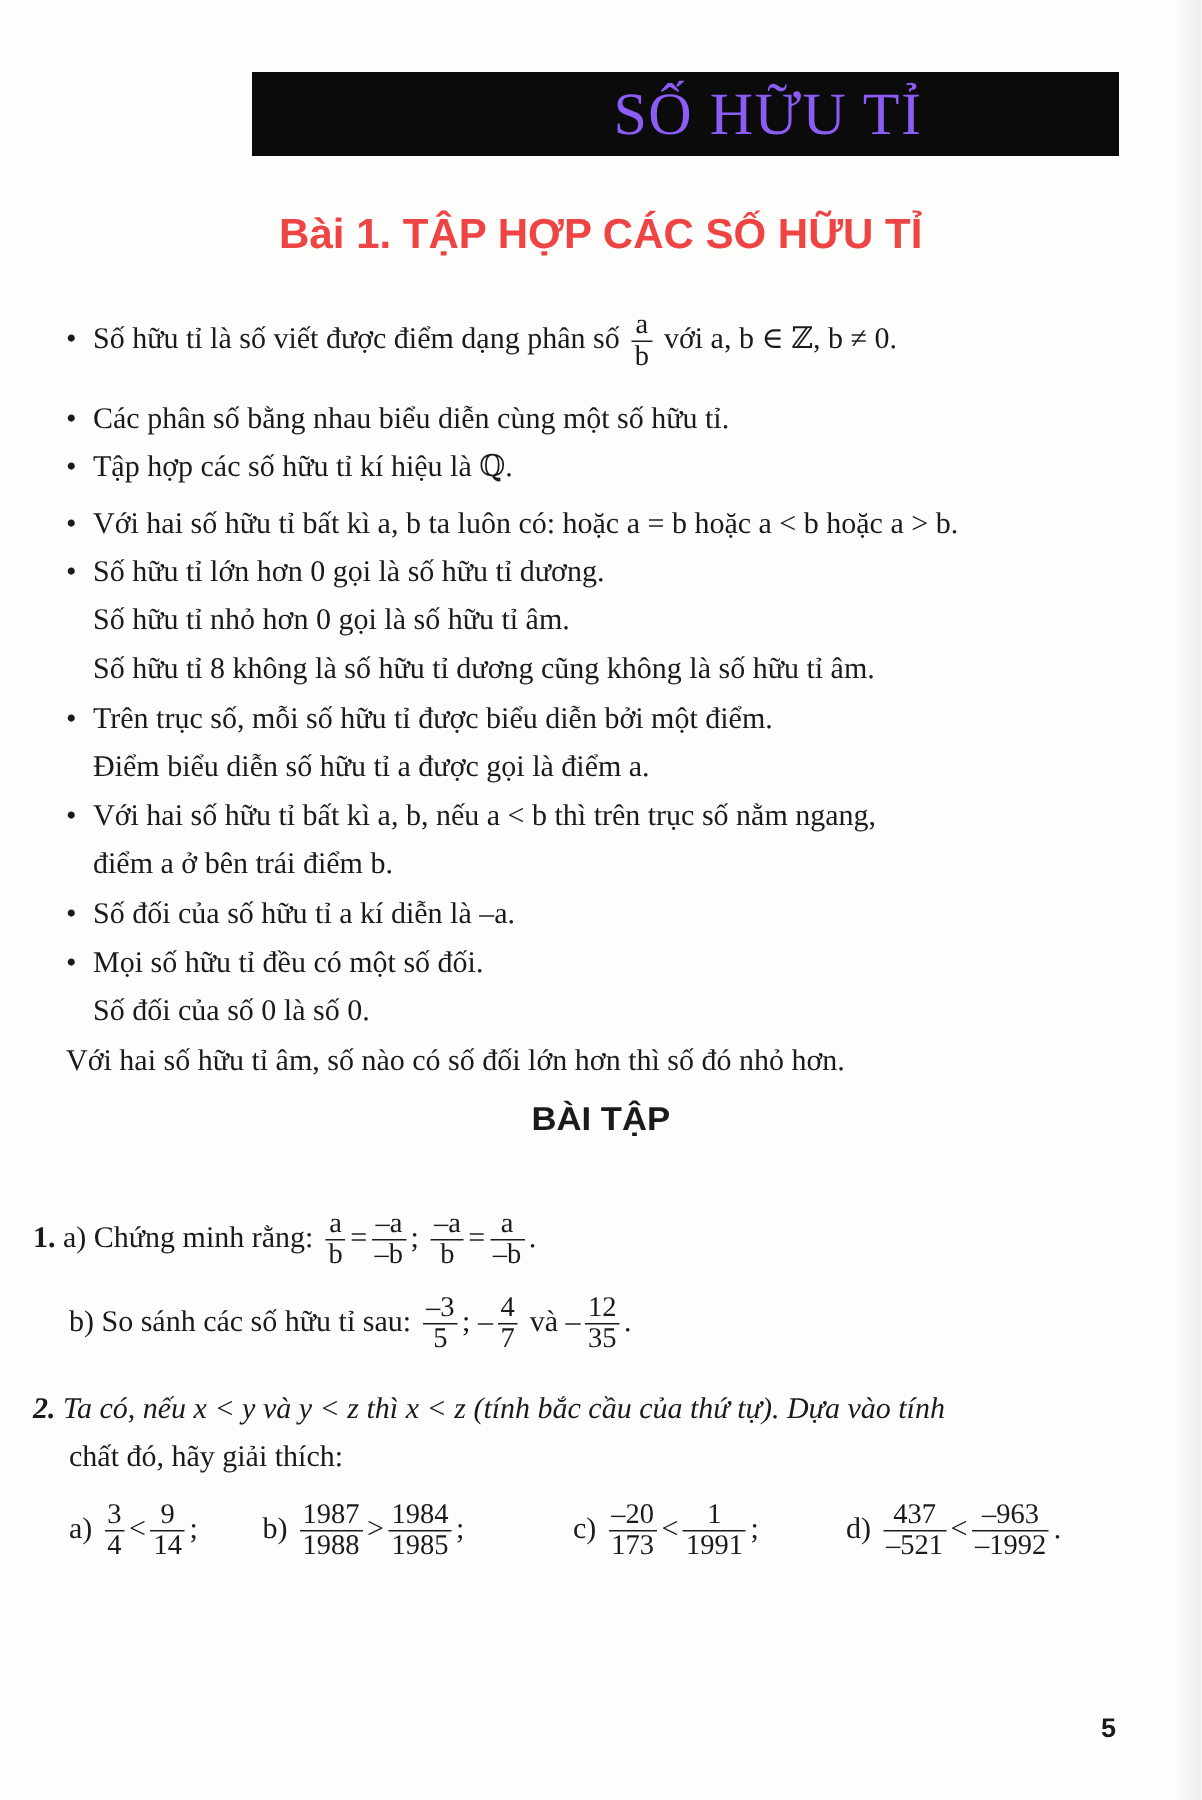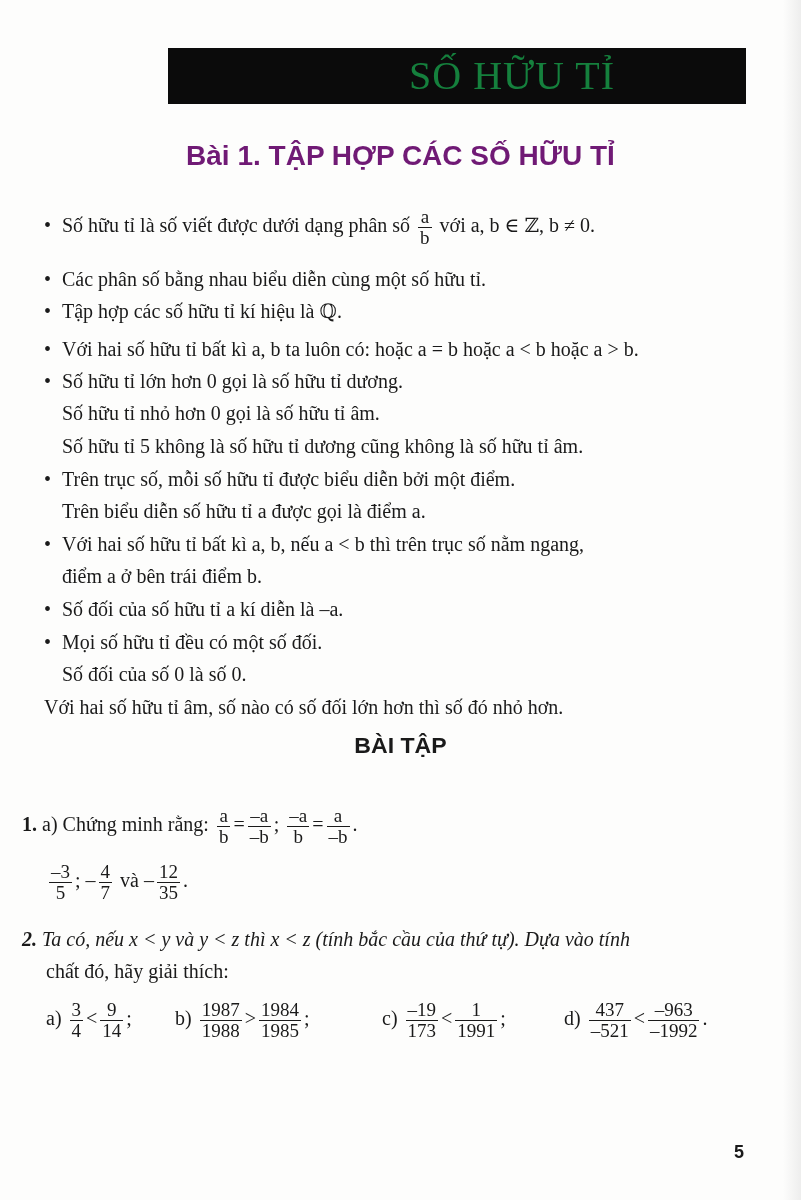--- a/index.html
+++ b/index.html
@@ -15,21 +15,21 @@
     background: linear-gradient(to right, rgba(255,255,255,0), rgba(225,225,225,0.55));
   }
   
   .banner { position: absolute; left: 18px; top: 48px; width: 728px; height: 98px; }
   .banner-bar {
     position: absolute; left: 150px; top: 0; width: 578px; height: 56px;
     background: #0b0b0b;
   }
   .banner-title {
     position: absolute; left: 0; right: 0; top: 4px;
-    text-align: center; color: #15803d;
+    text-align: center; color: #8b5cf6;
     font-family: "Liberation Serif", serif; font-size: 40px; letter-spacing: 1px;
     padding-left: 110px;
   }
   .chapter-arrow {
     position: absolute; left: 0; top: 0; width: 200px; height: 98px;
     background:
       radial-gradient(circle at 30% 40%, #9a9a9a 0 1px, transparent 2px) 0 0/5px 5px,
       radial-gradient(circle at 70% 70%, #444 0 1px, transparent 2px) 0 0/7px 7px,
       linear-gradient(135deg, #6e6e6e, #555 50%, #7a7a7a);
     clip-path: polygon(0 0, 150px 0, 200px 49px, 150px 98px, 0 98px);
@@ -38,21 +38,21 @@
     position: absolute; left: 10px; top: 2px;
     font-family: "Liberation Serif", serif; font-size: 56px; font-weight: bold;
     color: #0c0c0c; letter-spacing: -2px;
     transform: scaleX(0.72); transform-origin: left top;
     text-shadow: 0 0 3px #d8d8d8, 0 0 2px #d8d8d8;
     white-space: nowrap;
   }
   .lesson-title {
     position: absolute; left: 0; width: 801px; top: 140px; text-align: center;
     font-family: "Liberation Sans", sans-serif; font-weight: bold; font-size: 28px;
-    color: #701a75;
+    color: #ef4444;
   }
   
   .theory { position: absolute; left: 44px; top: 205px; width: 720px; font-size: 20px; line-height: 1.6; }
   .line { position: absolute; left: 0; white-space: nowrap; }
   .bullet { display: inline-block; width: 18px; font-size: 20px; }
   .indent { padding-left: 18px; }
   .frac {
     display: inline-block; vertical-align: middle; text-align: center;
     font-size: 19px; line-height: 1.05; margin: 0 3px;
   }
@@ -78,50 +78,51 @@
 <div class="banner">
   <div class="banner-bar">
     <div class="banner-title">SỐ HỮU TỈ</div>
   </div>
 </div>
 
 <div class="lesson-title">Bài 1. TẬP HỢP CÁC SỐ HỮU TỈ</div>
 
 <div class="theory">
   <div class="line" style="top:2px;">
-    <span class="bullet">•</span><span>Số hữu tỉ là số viết được dưới dạng phân số</span>
+    <span class="bullet">•</span><span>Số hữu tỉ là số viết được điểm dạng phân số</span>
     <span class="frac"><span class="num">a</span><span class="den">b</span></span>
     <span>với a, b ∈ ℤ, b ≠ 0.</span>
   </div>
   <div class="line" style="top:58px;"><span class="bullet">•</span><span>Các phân số bằng nhau biểu diễn cùng một số hữu tỉ.</span></div>
   <div class="line" style="top:90px;"><span class="bullet">•</span><span>Tập hợp các số hữu tỉ kí hiệu là ℚ.</span></div>
   <div class="line" style="top:128px;"><span class="bullet">•</span><span>Với hai số hữu tỉ bất kì a, b ta luôn có: hoặc a = b hoặc a &lt; b hoặc a &gt; b.</span></div>
   <div class="line" style="top:160px;"><span class="bullet">•</span><span>Số hữu tỉ lớn hơn 0 gọi là số hữu tỉ dương.</span></div>
   <div class="line indent" style="top:192px;">Số hữu tỉ nhỏ hơn 0 gọi là số hữu tỉ âm.</div>
-  <div class="line indent" style="top:225px;">Số hữu tỉ 5 không là số hữu tỉ dương cũng không là số hữu tỉ âm.</div>
+  <div class="line indent" style="top:225px;">Số hữu tỉ 8 không là số hữu tỉ dương cũng không là số hữu tỉ âm.</div>
   <div class="line" style="top:258px;"><span class="bullet">•</span><span>Trên trục số, mỗi số hữu tỉ được biểu diễn bởi một điểm.</span></div>
-  <div class="line indent" style="top:290px;">Trên biểu diễn số hữu tỉ a được gọi là điểm a.</div>
+  <div class="line indent" style="top:290px;">Điểm biểu diễn số hữu tỉ a được gọi là điểm a.</div>
   <div class="line" style="top:323px;"><span class="bullet">•</span><span>Với hai số hữu tỉ bất kì a, b, nếu a &lt; b thì trên trục số nằm ngang,</span></div>
   <div class="line indent" style="top:355px;text-align:center;">điểm a ở bên trái điểm b.</div>
   <div class="line" style="top:388px;"><span class="bullet">•</span><span>Số đối của số hữu tỉ a kí diễn là –a.</span></div>
   <div class="line" style="top:421px;"><span class="bullet">•</span><span>Mọi số hữu tỉ đều có một số đối.</span></div>
   <div class="line indent" style="top:453px;">Số đối của số 0 là số 0.</div>
   <div class="line" style="top:486px;">Với hai số hữu tỉ âm, số nào có số đối lớn hơn thì số đó nhỏ hơn.</div>
 </div>
 
 <div class="section-title">BÀI TẬP</div>
 
 <div class="ex" style="left:22px; top:806px;">
   <span class="ex-num">1.</span>
   <span>a) Chứng minh rằng:</span>
   <span class="frac"><span class="num">a</span><span class="den">b</span></span><span>=</span><span class="frac"><span class="num">–a</span><span class="den">–b</span></span><span>;</span>
   <span class="frac"><span class="num">–a</span><span class="den">b</span></span><span>=</span><span class="frac"><span class="num">a</span><span class="den">–b</span></span><span>.</span>
 </div>
 
 <div class="ex" style="left:46px; top:862px;">
+  <span>b) So sánh các số hữu tỉ sau:</span>
   <span class="frac"><span class="num">–3</span><span class="den">5</span></span><span>;</span>
   <span>–</span><span class="frac"><span class="num">4</span><span class="den">7</span></span>
   <span>và</span>
   <span>–</span><span class="frac"><span class="num">12</span><span class="den">35</span></span><span>.</span>
 </div>
 
 <div class="ex" style="left:22px; top:928px;font-style:italic;">
   <span class="ex-num">2.</span>
   <span>Ta có, nếu x &lt; y và y &lt; z thì x &lt; z (tính bắc cầu của thứ tự). Dựa vào tính</span>
 </div>
@@ -130,20 +131,20 @@
 <div class="ex" style="left:46px; top:1000px;">
   <span>a)</span>
   <span class="frac"><span class="num">3</span><span class="den">4</span></span><span>&lt;</span><span class="frac"><span class="num">9</span><span class="den">14</span></span><span>;</span>
 </div>
 <div class="ex" style="left:175px; top:1000px;">
   <span>b)</span>
   <span class="frac"><span class="num">1987</span><span class="den">1988</span></span><span>&gt;</span><span class="frac"><span class="num">1984</span><span class="den">1985</span></span><span>;</span>
 </div>
 <div class="ex" style="left:382px; top:1000px;">
   <span>c)</span>
-  <span class="frac"><span class="num">–19</span><span class="den">173</span></span><span>&lt;</span><span class="frac"><span class="num">1</span><span class="den">1991</span></span><span>;</span>
+  <span class="frac"><span class="num">–20</span><span class="den">173</span></span><span>&lt;</span><span class="frac"><span class="num">1</span><span class="den">1991</span></span><span>;</span>
 </div>
 <div class="ex" style="left:564px; top:1000px;">
   <span>d)</span>
   <span class="frac"><span class="num">437</span><span class="den">–521</span></span><span>&lt;</span><span class="frac"><span class="num">–963</span><span class="den">–1992</span></span><span>.</span>
 </div>
 
 <div class="page-number">5</div>
 
 </body></html>

